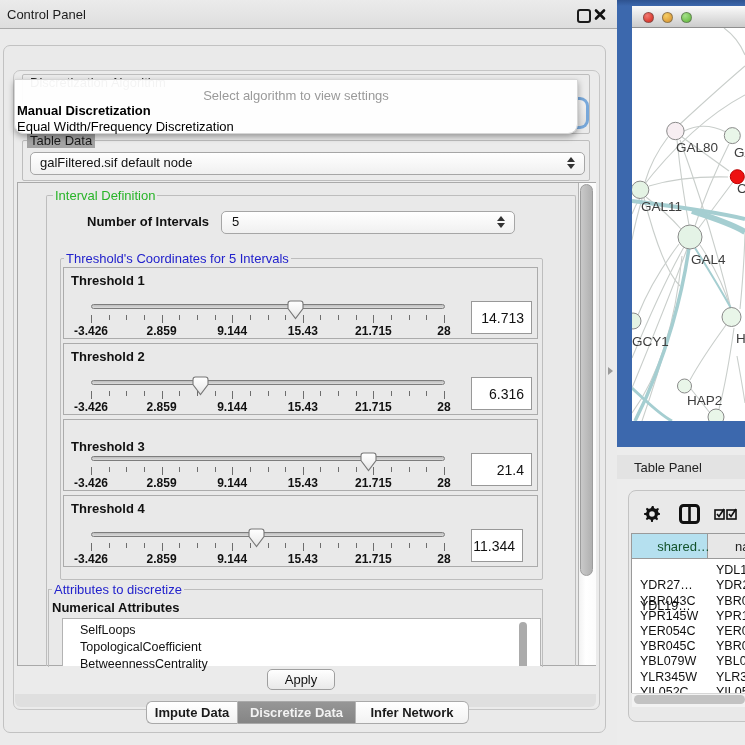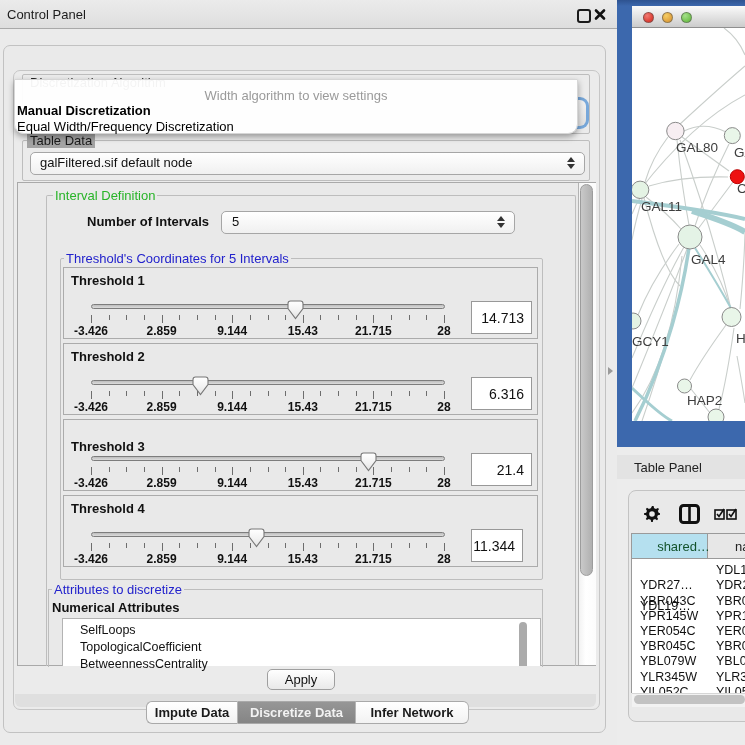--- a/index.html
+++ b/index.html
@@ -219,21 +219,21 @@
 <div class="abs" style="left:62px;top:618px;width:479px;height:48px;background:#ffffff;border:1px solid #b3b3b3;border-bottom:none;box-sizing:border-box;"></div>
 <div class="abs" style="left:80px;top:622px;font-size:12.5px;color:#111;line-height:17px;">SelfLoops<br>TopologicalCoefficient<br>BetweennessCentrality</div>
 <div class="abs" style="left:519px;top:622px;width:8px;height:44px;background:#ababab;border-radius:4px 4px 0 0;"></div>
 <div class="abs" style="left:267px;top:669px;width:68px;height:21px;background:linear-gradient(#ffffff,#e9e9e9);border:1px solid #9f9f9f;border-radius:5px;box-sizing:border-box;display:flex;align-items:center;justify-content:center;font-size:13px;color:#111;">Apply</div>
 <div class="abs" style="left:146px;top:701px;height:23px;display:flex;">
 <div class="seg first" style="width:92px;">Impute Data</div>
 <div class="seg sel" style="width:118px;">Discretize Data</div>
 <div class="seg last" style="width:113px;">Infer Network</div>
 </div>
 <div class="abs" style="left:14px;top:79px;width:564px;height:55px;background:rgba(255,255,255,0.95);border:1px solid #d6d6d6;border-radius:0 0 10px 10px;box-shadow:0 3px 6px rgba(0,0,0,0.35);box-sizing:border-box;"></div>
-<div class="abs" style="left:14px;top:88px;width:564px;font-size:13px;color:#9a9a9a;text-align:center;">Width algorithm to view settings</div>
+<div class="abs" style="left:14px;top:88px;width:564px;font-size:13px;color:#9a9a9a;text-align:center;">Select algorithm to view settings</div>
 <div class="abs bold" style="left:17px;top:103px;font-size:13px;color:#000;">Manual Discretization</div>
 <div class="abs" style="left:17px;top:119px;font-size:13px;color:#000;">Equal Width/Frequency Discretization</div>
 </div>
 <div class="abs" style="left:617px;top:0;width:128px;height:447px;background:linear-gradient(#2e5390,#3c68ad 6px,#3c68ad);"></div>
 <div class="abs" style="left:632px;top:6px;width:113px;height:415px;background:#ffffff;"></div>
 <div class="abs" style="left:632px;top:6px;width:113px;height:22px;background:linear-gradient(#fafafa,#cccccc);border-bottom:1px solid #8f8f8f;box-sizing:border-box;"></div>
 <div class="abs" style="left:643px;top:12px;width:11px;height:11px;border-radius:50%;background:radial-gradient(circle at 35% 30%,#f07a72,#dc3c32 70%);border:0.5px solid rgba(80,80,80,0.55);box-sizing:border-box;"></div>
 <div class="abs" style="left:662px;top:12px;width:11px;height:11px;border-radius:50%;background:radial-gradient(circle at 35% 30%,#f5ce66,#dfa03c 70%);border:0.5px solid rgba(80,80,80,0.55);box-sizing:border-box;"></div>
 <div class="abs" style="left:681px;top:12px;width:11px;height:11px;border-radius:50%;background:radial-gradient(circle at 35% 30%,#a5e08a,#72c24e 70%);border:0.5px solid rgba(80,80,80,0.55);box-sizing:border-box;"></div>
 <svg class="abs" style="left:632px;top:28px;" width="113" height="393" viewBox="0 0 113 393">

